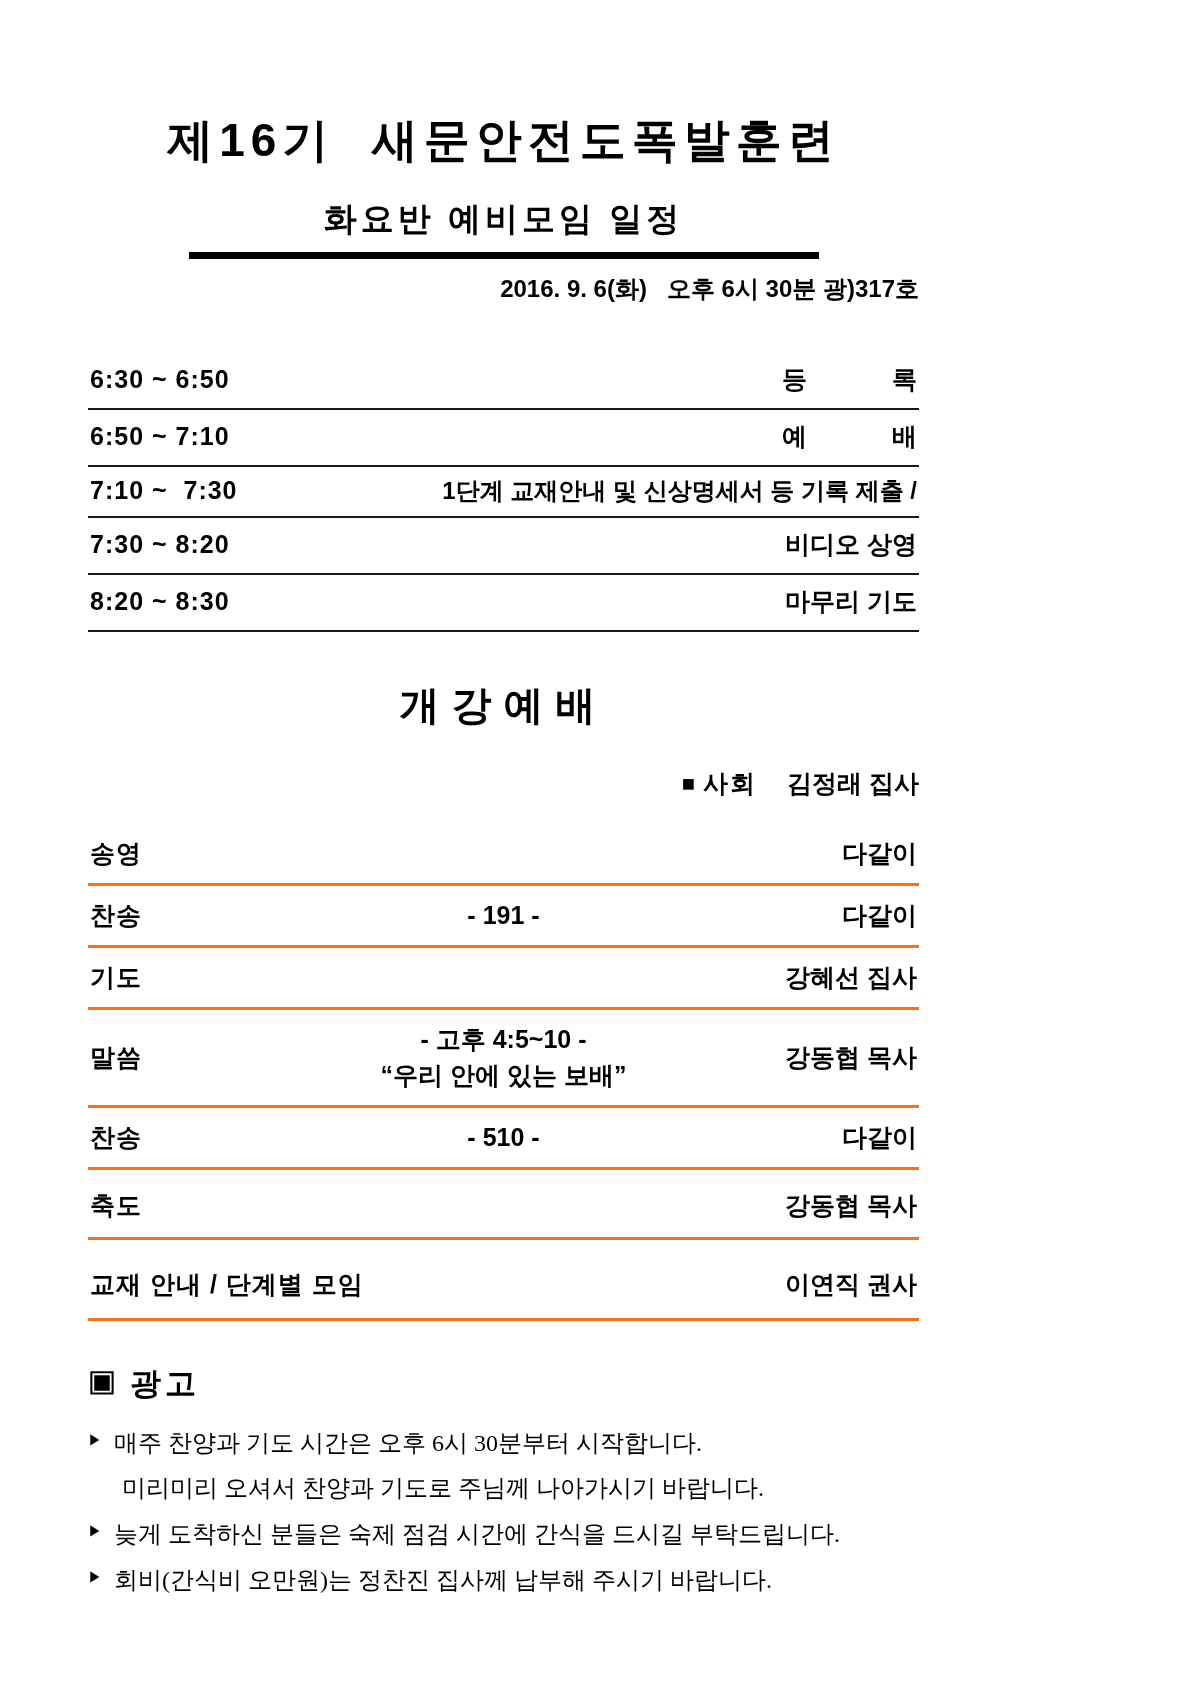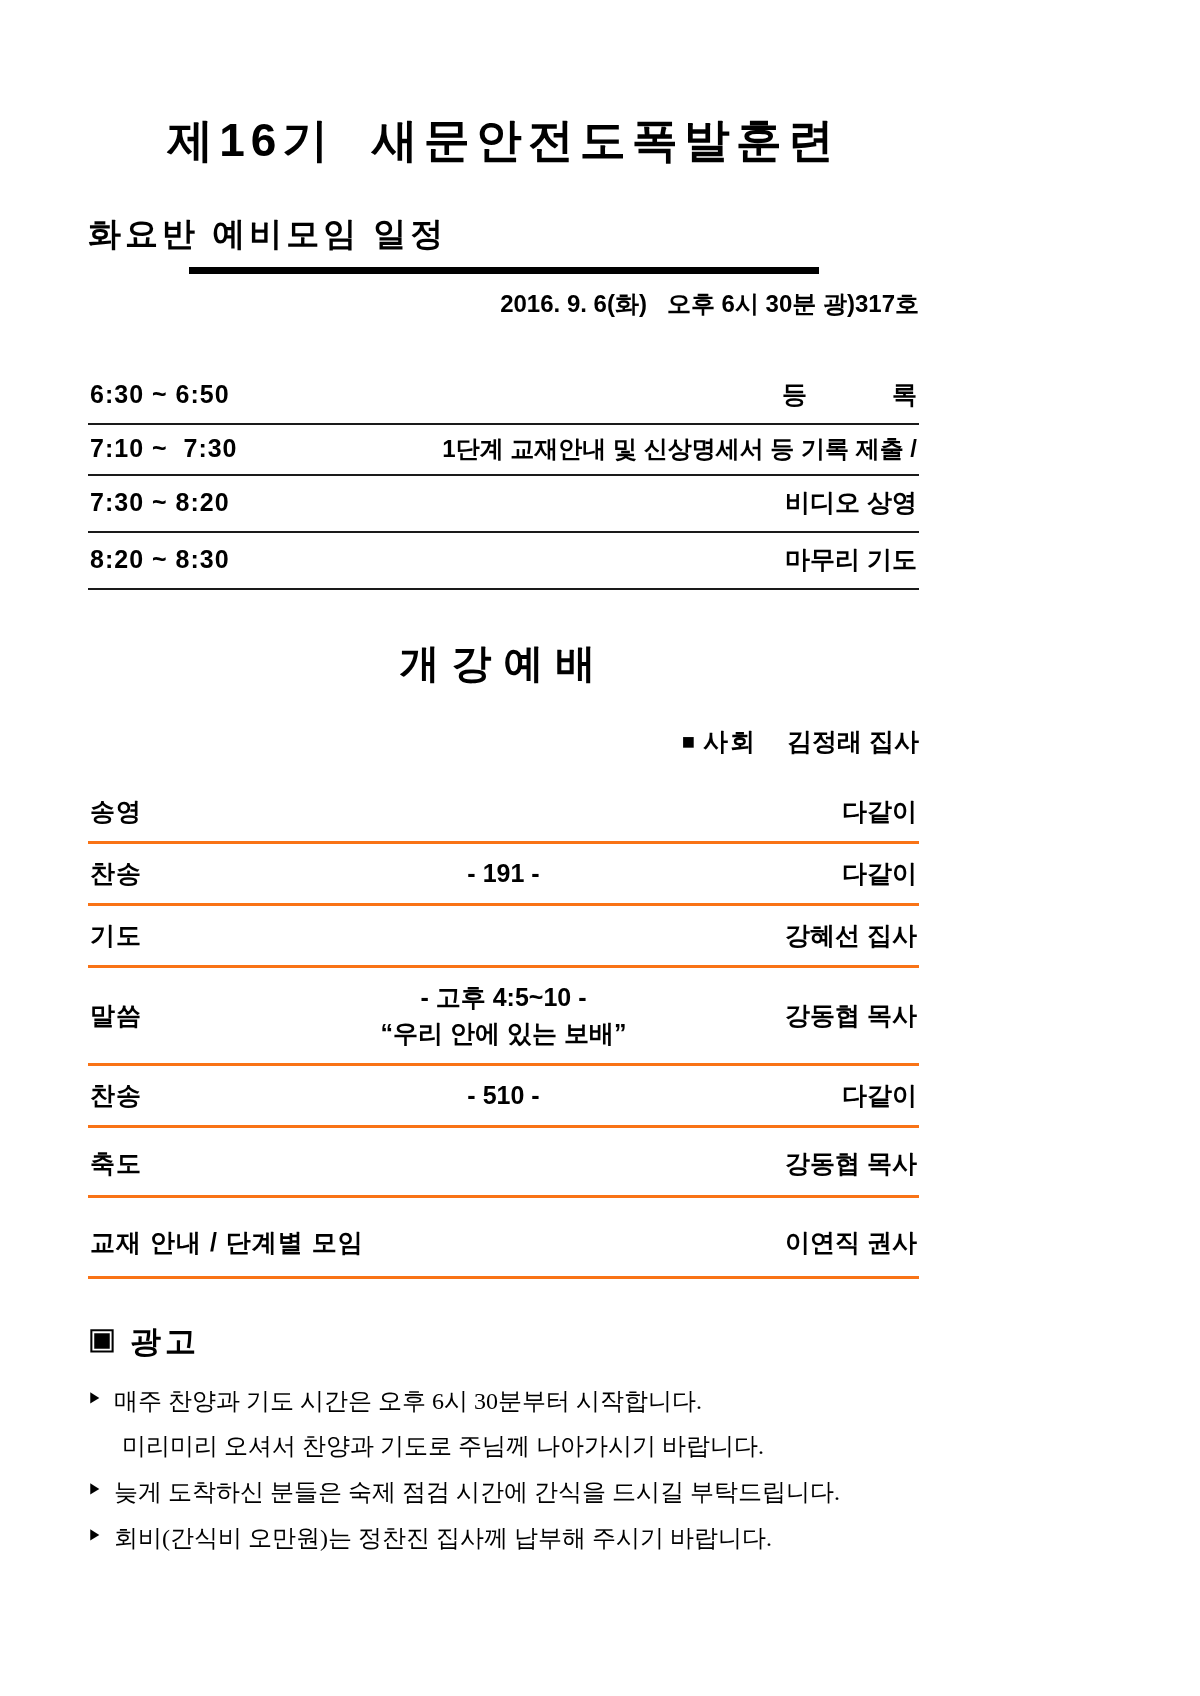--- a/index.html
+++ b/index.html
@@ -16,21 +16,21 @@
     background:#fff;
   }
   
   .doc-title {
     text-align:center;
     font-size:46px;
     font-weight:bold;
     letter-spacing:6px;
     white-space:pre;
   }
-  .subtitle-wrap { margin-top:40px; text-align:left; }
+  .subtitle-wrap { margin-top:25px; text-align:center; }
   .doc-subtitle {
     display:inline-block;
     font-size:33px;
     font-weight:bold;
     letter-spacing:4px;
   }
   .thick-rule {
     width:630px; height:7px;
     background:#000;
     margin:10px auto 0;
@@ -126,20 +126,24 @@
     <h2 class="doc-subtitle">화요반 예비모임 일정</h2>
     <div class="thick-rule"></div>
   </div>
   <div class="date-line">2016. 9. 6(화)   오후 6시 30분 광)317호</div>
 
   <section class="schedule">
     <div class="s-row">
       <span class="s-time">6:30 ~ 6:50</span>
       <span class="s-activity spread">등록</span>
     </div>
+    <div class="s-row">
+      <span class="s-time">6:50 ~ 7:10</span>
+      <span class="s-activity spread">예배</span>
+    </div>
     <div class="s-row multiline">
       <span class="s-time">7:10 ~  7:30</span>
       <span class="s-activity">
         <div class="line1">1단계 교재안내 및 신상명세서 등 기록 제출 /</div>
       </span>
     </div>
     <div class="s-row">
       <span class="s-time">7:30 ~ 8:20</span>
       <span class="s-activity">비디오 상영</span>
     </div>

